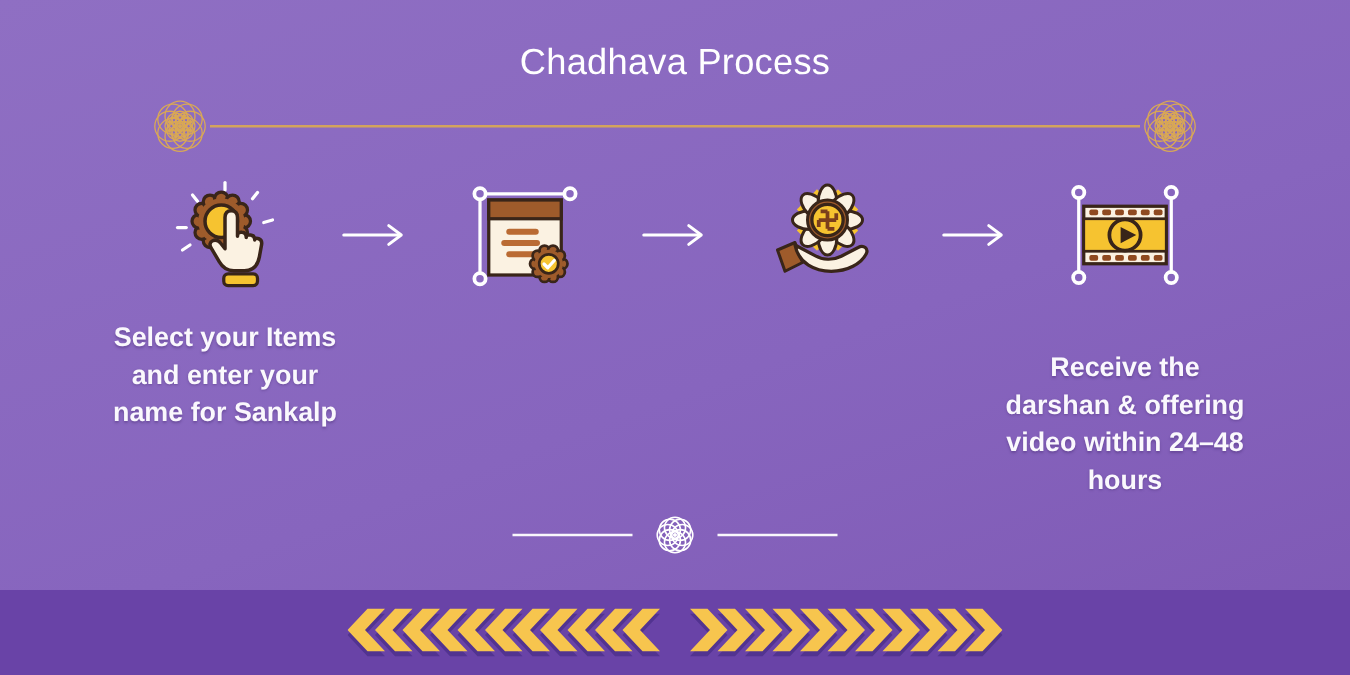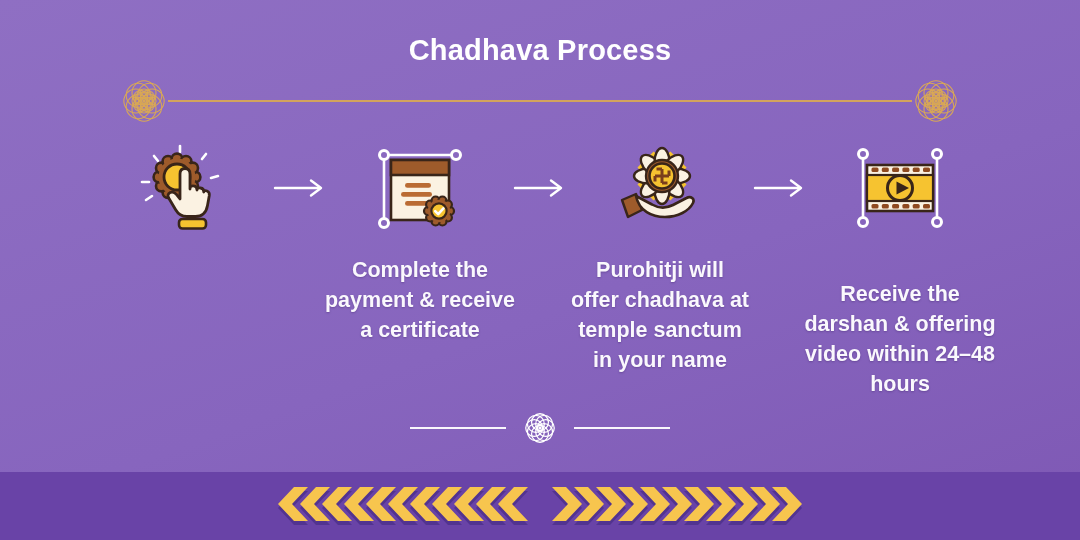--- a/index.html
+++ b/index.html
@@ -3,21 +3,21 @@
 <meta charset="utf-8">
 <style>
   * { margin:0; padding:0; box-sizing:border-box; }
   body { background:#fff; font-family:"Liberation Sans", sans-serif; }
   .canvas {
     position:relative; width:1080px; height:540px; overflow:hidden;
     background:linear-gradient(160deg, var(--background-top) 0%, #8765BE 55%, var(--background-bottom) 100%);
   }
   .title {
     position:absolute; top:34px; left:0; width:100%;
-    text-align:center; color:#FFFFFF; font-size:29px; font-weight:bold; letter-spacing:.2px;
+    text-align:center; color:#FFFFFF; font-size:29px; font-weight:normal; letter-spacing:.2px;
   }
   .top-ornament {
     position:absolute; top:77px; left:120px; right:120px; height:48px;
     display:flex; align-items:center;
   }
   .gold-line { flex:1; height:1.6px; background:var(--ornament-gold); opacity:.92; }
   .steps { position:absolute; top:138px; left:0; width:100%; height:270px; }
   .step { position:absolute; width:230px; display:flex; flex-direction:column; align-items:center; }
   .step .icon-wrap { width:100px; height:100px; }
   .caption {
@@ -148,20 +148,23 @@
             <circle cx="47" cy="21" r="5.4"></circle>
               <circle cx="56" cy="23.4" r="5.4"></circle>
               <circle cx="62.6" cy="30" r="5.4"></circle>
           </g>
           <circle cx="47" cy="39" r="18.5" class="f-brown"></circle>
           <circle cx="47" cy="39" r="13" class="f-yellow s-dark" stroke-width="2.8"></circle>
           <path class="f-cream s-dark" stroke-width="2.8" stroke-linejoin="round" d="M50 61 L50 36 Q50 30.5 55 30.5 Q60 30.5 60 36 L60 51 Q60 47.5 63.5 47.8 Q67 48 67 52 Q67 49.5 70.5 50 Q74 50.5 73.8 54 Q74.2 52 77 53 Q79.8 54 79.3 57.5 L77.5 67.5 Q75.5 78.5 65.5 78.5 L57 78.5 Q49.5 78.5 45.5 71.5 L39 60.5 Q36.5 56.5 40.2 54.6 Q43.6 53 46.4 56.4 Z"></path>
           <rect x="49" y="81" width="27" height="9.5" rx="3.5" class="f-yellow s-dark" stroke-width="2.6"></rect>
         </svg>
       </div>
+      <p class="caption">Select your Items
+and enter your
+name for Sankalp</p>
     </div>
 
     <div class="arrow" style="left:272px;">
       <svg width="56" height="22" viewBox="0 0 56 22">
         <g class="s-white f-none" stroke-width="2.4" stroke-linecap="round" stroke-linejoin="round">
           <path d="M3 11 H47"></path>
             <path d="M39 3.5 L49 11 L39 18.5"></path>
         </g>
       </svg>
     </div>
@@ -195,23 +198,20 @@
             <circle cx="60.1" cy="66.5" r="4"></circle>
               <circle cx="65.6" cy="62.5" r="4"></circle>
               <circle cx="72.4" cy="62.5" r="4"></circle>
               <circle cx="77.9" cy="66.5" r="4"></circle>
           </g>
           <circle cx="69" cy="73" r="11.3" class="f-brown"></circle>
           <circle cx="69" cy="73" r="7.6" class="f-yellow s-dark" stroke-width="2.2"></circle>
           <path d="M65.2 73.2 L68.2 76.2 L73.4 70.4" class="s-white f-none" stroke-width="2.6" stroke-linecap="round" stroke-linejoin="round"></path>
         </svg>
       </div>
-      <p class="caption">Complete the
-payment &amp; receive
-a certificate</p>
     </div>
 
     <div class="arrow" style="left:512px;">
       <svg width="56" height="22" viewBox="0 0 56 22">
         <g class="s-white f-none" stroke-width="2.4" stroke-linecap="round" stroke-linejoin="round">
           <path d="M3 11 H47"></path>
             <path d="M39 3.5 L49 11 L39 18.5"></path>
         </g>
       </svg>
     </div>
@@ -246,24 +246,20 @@
               <path d="M45 38 H59"></path>
             <path d="M52 31 H46.5"></path>
               <path d="M59 38 V32.5"></path>
             <path d="M52 45 H57.5"></path>
               <path d="M45 38 V43.5"></path>
           </g>
           <polygon points="12,62 26,56 32,72 18,79" class="f-brown s-dark" stroke-width="2.4" stroke-linejoin="round"></polygon>
           <path class="f-cream s-dark" stroke-width="2.6" stroke-linejoin="round" d="M26 58 C29 73 42 79 55 79 C68 79 79 73 83 65 C85 61 81 57.5 76.5 60 L63 67 C56 70.5 48 70 42 66.5 Z"></path>
         </svg>
       </div>
-      <p class="caption">Purohitji will
-offer chadhava at
-temple sanctum
-in your name</p>
     </div>
 
     <div class="arrow" style="left:752px;">
       <svg width="56" height="22" viewBox="0 0 56 22">
         <g class="s-white f-none" stroke-width="2.4" stroke-linecap="round" stroke-linejoin="round">
           <path d="M3 11 H47"></path>
             <path d="M39 3.5 L49 11 L39 18.5"></path>
         </g>
       </svg>
     </div>

